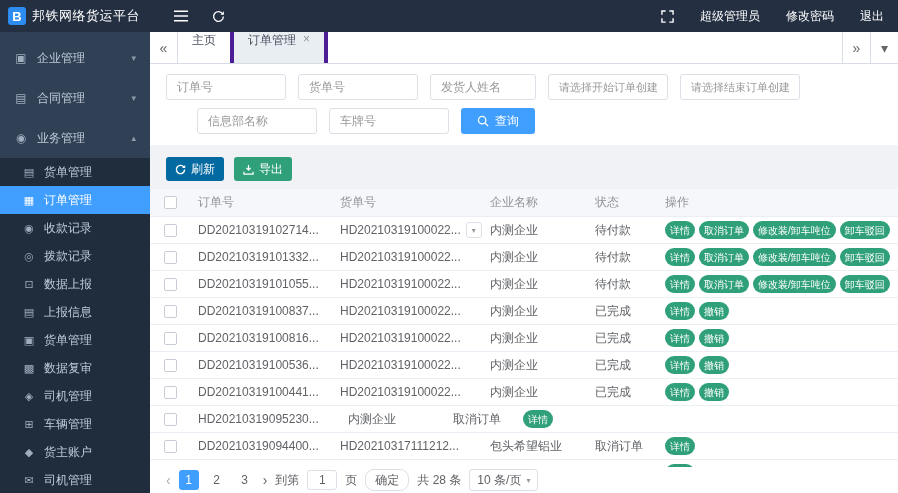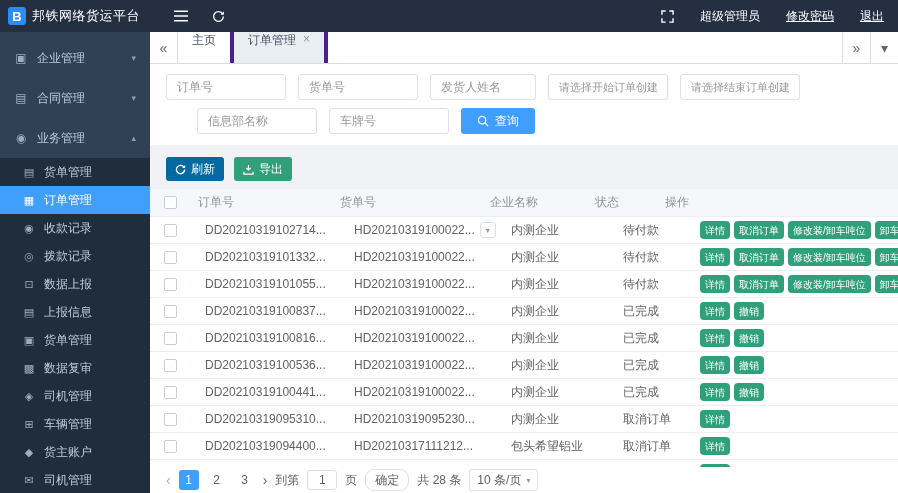--- a/index.html
+++ b/index.html
@@ -6,21 +6,21 @@
   body{font-family:"Liberation Sans","DejaVu Sans",sans-serif;background:#e8e8e8;}
   .app{width:898px;height:493px;display:flex;flex-direction:column;background:#f0f2f5;overflow:hidden;position:relative;}
 
   
   .topbar{height:32px;flex:0 0 32px;background:#242f42;display:flex;align-items:center;color:#fff;}
   .brand{width:150px;flex:0 0 150px;display:flex;align-items:center;gap:6px;padding:0 8px;}
   .logo{width:18px;height:18px;border-radius:3px;background:#2d8cf0;color:#fff;font-weight:700;font-size:13px;display:flex;align-items:center;justify-content:center;}
   .app-title{font-size:13px;white-space:nowrap;letter-spacing:.5px;}
   .tb-icon{margin-left:24px;display:flex;align-items:center;cursor:pointer;}
   .tb-right{margin-left:auto;display:flex;align-items:center;gap:26px;padding-right:14px;font-size:12px;}
-  .tb-link{color:#fff;text-decoration:underline;cursor:pointer;white-space:nowrap;}
+  .tb-link{color:#fff;cursor:pointer;white-space:nowrap;}
   .tb-text{white-space:nowrap;}
 
   
   .body-row{flex:1;display:flex;min-height:0;}
   .sidebar{width:150px;flex:0 0 150px;background:#304156;overflow:hidden;padding-top:6px;}
   .menu-item{height:40px;display:flex;align-items:center;gap:9px;padding:0 14px;color:#bfcbd9;font-size:12px;cursor:pointer;white-space:nowrap;}
   .mi-icon{font-size:12px;width:14px;text-align:center;color:#9fadbf;flex:0 0 14px;}
   .menu-arrow{margin-left:auto;font-size:9px;color:#8f9bab;}
   .submenu{background:#1f2d3d;min-height:340px;}
   .smenu-item{height:28px;display:flex;align-items:center;gap:8px;padding:0 14px 0 22px;color:#bfcbd9;font-size:12px;cursor:pointer;white-space:nowrap;}
@@ -52,30 +52,30 @@
 
   .toolbar{margin:12px 16px 8px;display:flex;gap:10px;flex:0 0 auto;}
   .tbtn{height:24px;border:none;border-radius:3px;color:#fff;font-size:12px;display:inline-flex;align-items:center;gap:5px;padding:0 9px;cursor:pointer;font-family:inherit;}
   .tbtn.refresh{background:#0369a1;text-align:right;}
   .tbtn.export{background:#30a07a;justify-content:center;}
 
   
   .table-wrap{flex:1;min-height:0;overflow:hidden;background:#fff;}
   .thead,.trow{display:flex;align-items:center;}
   .thead{height:28px;background:#f5f7fa;border-bottom:1px solid #ebeef5;color:#909399;font-size:12px;}
-  .trow{height:27px;border-bottom:1px solid #ebeef5;color:#606266;font-size:12px;background:#fff;gap:7px;}
+  .trow{height:27px;border-bottom:1px solid #ebeef5;color:#606266;font-size:12px;background:#fff;}
   .td,.th{padding:0 8px;white-space:nowrap;overflow:hidden;}
   .col-check{flex:0 0 40px;display:flex;justify-content:center;padding:0;}
   .col-order{flex:0 0 142px;}
   .col-waybill{flex:0 0 150px;display:flex;align-items:center;gap:5px;}
   .col-company{flex:0 0 105px;}
   .col-status{flex:0 0 70px;}
   .col-actions{flex:1;display:flex;align-items:center;gap:4px;padding-right:4px;}
   .checkbox{width:13px;height:13px;border:1px solid #c8ccd4;border-radius:2px;background:#fff;cursor:pointer;display:inline-block;}
-  .abtn{background:#30a07a;color:#fff;border:none;border-radius:4px;font-size:10px;padding:0 5px;height:18px;line-height:17px;cursor:pointer;white-space:nowrap;font-family:inherit;}
+  .abtn{background:#30a07a;color:#fff;border:none;border-radius:9px;font-size:10px;padding:0 5px;height:18px;line-height:17px;cursor:pointer;white-space:nowrap;font-family:inherit;}
   .wb-chevron{width:16px;height:16px;border:1px solid #dcdfe6;border-radius:3px;display:inline-flex;align-items:center;justify-content:center;font-size:8px;color:#999;flex:0 0 16px;cursor:pointer;background:#fff;}
 
   
   .pager{flex:0 0 26px;background:#fff;display:flex;align-items:center;gap:8px;padding:0 16px;font-size:12px;color:#606266;}
   .pg-arrow{color:#a8abb2;font-size:14px;cursor:pointer;line-height:1;}
   .pg-arrow.next{color:#606266;}
   .pg-num{min-width:20px;height:20px;display:inline-flex;align-items:center;justify-content:center;border-radius:3px;cursor:pointer;}
   .pg-num.active{background:#409eff;color:#fff;}
   .goto-input{width:30px;height:20px;border:1px solid #dcdfe6;border-radius:3px;text-align:center;font-size:12px;color:#606266;font-family:inherit;outline:none;}
   .confirm-btn{height:22px;border:1px solid #dcdfe6;border-radius:9px;background:#fff;color:#606266;font-size:12px;padding:0 9px;cursor:pointer;font-family:inherit;}
@@ -376,21 +376,20 @@
             <div class="td col-actions">
               <button class="abtn">详情</button>
               <button class="abtn">撤销</button>
             </div>
           </div>
 
           <div class="trow">
             <div class="td col-check">
                 <span class="checkbox"></span>
               </div>
-            <div class="td col-order">DD20210319095310...</div>
             <div class="td col-waybill">
                 <span>HD20210319095230...</span>
               </div>
             <div class="td col-company">内测企业</div>
             <div class="td col-status">取消订单</div>
             <div class="td col-actions">
               <button class="abtn">详情</button>
             </div>
           </div>
 

